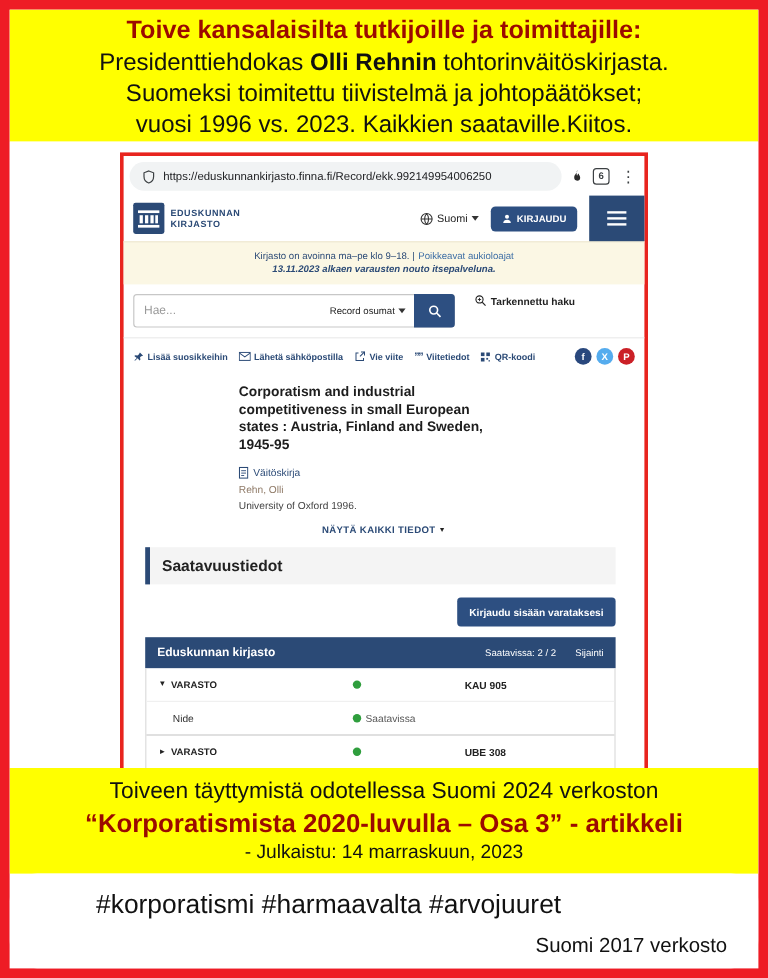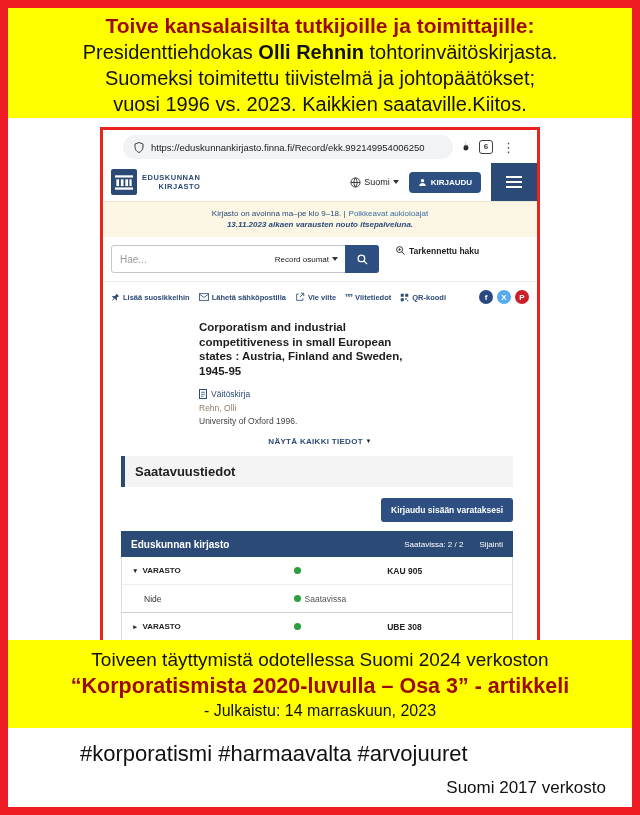--- a/index.html
+++ b/index.html
@@ -12,28 +12,28 @@
   .banner-top .l{color:#111;font-size:20px;line-height:26px;}
   .banner-bot{height:88px;padding-top:7px;}
   .f1{font-size:19px;color:#111;line-height:25px;}
   .f2{font-size:21.5px;font-weight:bold;color:#9b0a00;line-height:28px;}
   .f3{font-size:16px;color:#111;line-height:22px;}
 
   
   .mid{height:522px;background:#fff;overflow:hidden;}
   .shot{width:434px;margin:9px auto 0;border:3px solid #e8241e;background:#fff;box-sizing:content-box;}
 
-  .urlrow{display:flex;align-items:center;padding:5px 20px 4px;gap:7px;}
+  .urlrow{display:flex;align-items:center;padding:5px 5px 4px;gap:7px;}
   .urlpill{flex:1;background:#f1f3f4;border-radius:14px;height:24px;display:flex;align-items:center;gap:6px;padding:0 10px;min-width:0;}
   .url{font-size:9.5px;color:#202124;white-space:nowrap;overflow:hidden;}
   .tabbox{border:1.5px solid #3c4043;border-radius:3px;width:12px;height:12px;font-size:8px;line-height:12px;text-align:center;color:#3c4043;font-weight:bold;}
   .dots{font-size:13px;color:#3c4043;line-height:13px;padding:0 2px;}
 
   .sitehead{display:flex;align-items:center;padding-left:8px;height:38px;}
-  .logo{display:flex;align-items:center;text-align:right;}
+  .logo{display:flex;align-items:center;}
   .logomark{width:26px;height:26px;background:#2b4a76;border-radius:2px;display:flex;align-items:center;justify-content:center;}
   .logotext{font-size:7.5px;font-weight:bold;color:#2b4a76;letter-spacing:.5px;line-height:9px;margin-left:5px;}
   .headright{margin-left:auto;display:flex;align-items:center;height:100%;text-align:right;}
   .lang{font-size:9px;color:#222;display:flex;align-items:center;gap:3px;margin-right:10px;cursor:pointer;}
   .chev{width:0;height:0;border-left:3px solid transparent;border-right:3px solid transparent;border-top:4px solid #333;display:inline-block;}
   .loginbtn{background:#2d4f81;color:#fff;font-size:8px;font-weight:bold;border-radius:4px;padding:6px 9px;display:flex;align-items:center;gap:4px;cursor:pointer;}
   .burger{width:46px;height:38px;background:#2b4a76;display:flex;flex-direction:column;justify-content:center;align-items:center;gap:3px;margin-left:10px;cursor:pointer;}
   .burger i{width:16px;height:2px;background:#fff;}
 
   .notice{background:#fbf7e4;text-align:center;padding:6px 0 7px;font-size:8px;color:#2b4a76;line-height:11px;border-top:1px solid #eee8d2;}

